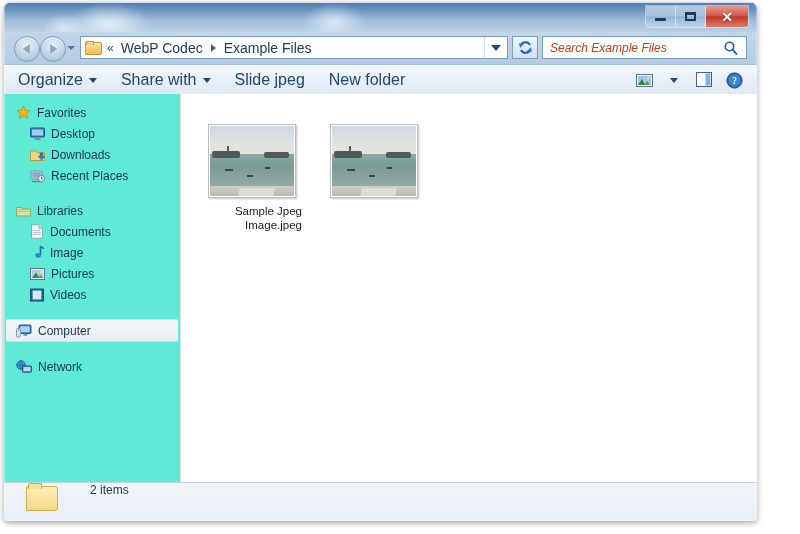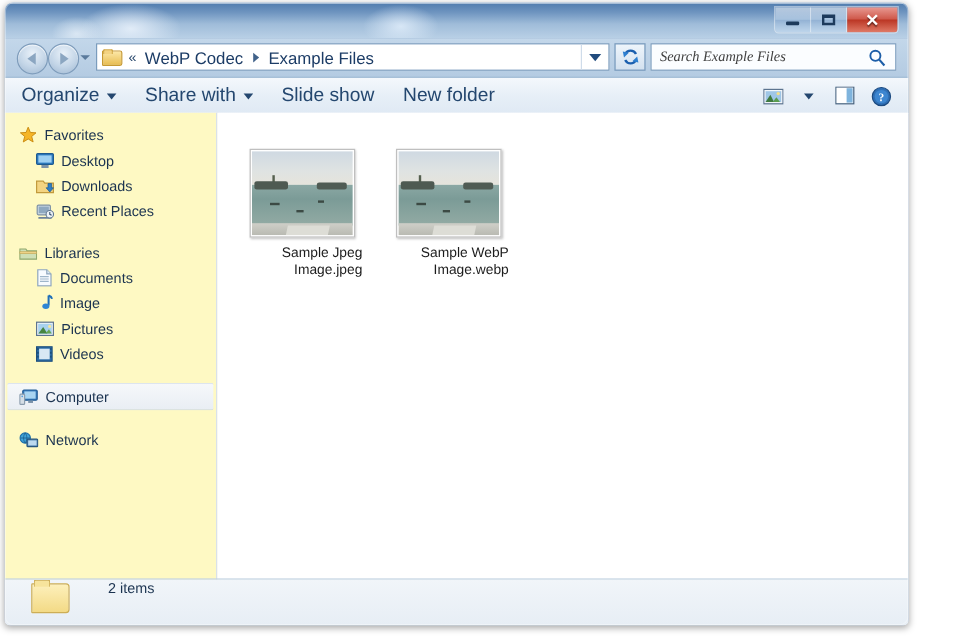--- a/index.html
+++ b/index.html
@@ -134,22 +134,22 @@
     background:linear-gradient(180deg,#eef5fb 0%, #d3e1ef 100%);
     border:1px solid #7a9cbd; box-sizing:border-box;
     display:flex;align-items:center;justify-content:center;
   }
   .search-box {
     position:absolute; right:10px; top:4px; width:205px; height:23px;
     background:#fbfdff; border:1px solid #7a9cbd; box-sizing:border-box;
     display:flex; align-items:center;
   }
   .search-ph {
-    font-style:italic; font-size:12px; color:#404040; margin-left:7px;
-    font-family:Liberation Serif, serif;
+    font-style:italic; font-size:12px; color:#c2410c; margin-left:7px;
+    font-family:Liberation Sans, sans-serif;
   }
   .search-mag{ position:absolute; right:7px; top:3px; }
 
   
   .toolbar {
     position:absolute; left:0; top:62px; width:100%; height:30px;
     background: linear-gradient(180deg,#f4f8fc 0%, #e7eff7 48%, #dfe9f4 100%);
     border-top:1px solid #a7c0d8;
     border-bottom:1px solid #b6c9dc;
     display:flex; align-items:center;
@@ -169,21 +169,21 @@
     border:1px solid transparent;border-radius:3px;
   }
 
   
   .win-body {
     position:absolute; left:0; top:92px; right:0; bottom:0;
     background:#ffffff;
   }
   .navpane {
     position:absolute; left:0; top:0; width:177px; bottom:38px;
-    background:#fef9c3; border-right:1px solid #d9e1ea;
+    background:#5eead4; border-right:1px solid #d9e1ea;
     padding-top:8px; box-sizing:border-box;
     overflow:hidden;
   }
   .nav-row {
     height:21px; display:flex; align-items:center; gap:6px;
     font-size:12px; color:#1b3350; padding-left:26px; position:relative;
   }
   .nav-row.group { padding-left:12px; font-weight:normal; }
   .nav-row.selected {
     background:linear-gradient(180deg,#f6f8fa 0%, #e9eef4 100%);
@@ -319,21 +319,21 @@
   <div class="toolbar">
     <div class="tb-item">
       <span>Organize</span>
       <span class="tb-caret"></span>
     </div>
     <div class="tb-item">
       <span>Share with</span>
       <span class="tb-caret"></span>
     </div>
     <div class="tb-item">
-      <span>Slide show</span>
+      <span>Slide jpeg</span>
     </div>
     <div class="tb-item">
       <span>New folder</span>
     </div>
 
     <div class="tb-right">
       <div class="tb-icon-btn">
         <svg width="17" height="15" viewBox="0 0 17 15">
           <rect x="0.5" y="1.5" width="16" height="12" fill="#f2f6fa" stroke="#5c748f"></rect>
           <rect x="2" y="3" width="13" height="9" fill="#9fc6e6"></rect>
@@ -511,24 +511,20 @@
               <div class="thumb-tower"></div>
               <div class="thumb-land-l"></div>
               <div class="thumb-land-r"></div>
               <div class="thumb-boat" style="left:18%;top:62%;width:9%;"></div>
               <div class="thumb-boat" style="left:44%;top:70%;width:7%;"></div>
               <div class="thumb-boat" style="left:66%;top:58%;width:6%;"></div>
               <div class="thumb-roof"></div>
               <div class="thumb-roof2"></div>
             </div>
           </div>
-          <div class="fname">
-            <span>Sample WebP</span><br>
-            <span>Image.webp</span>
-          </div>
         </div>
 
       </div>
     </div>
 
     <div class="statusbar">
       <span class="status-folder"></span>
       <span class="status-text">2 items</span>
     </div>
 

